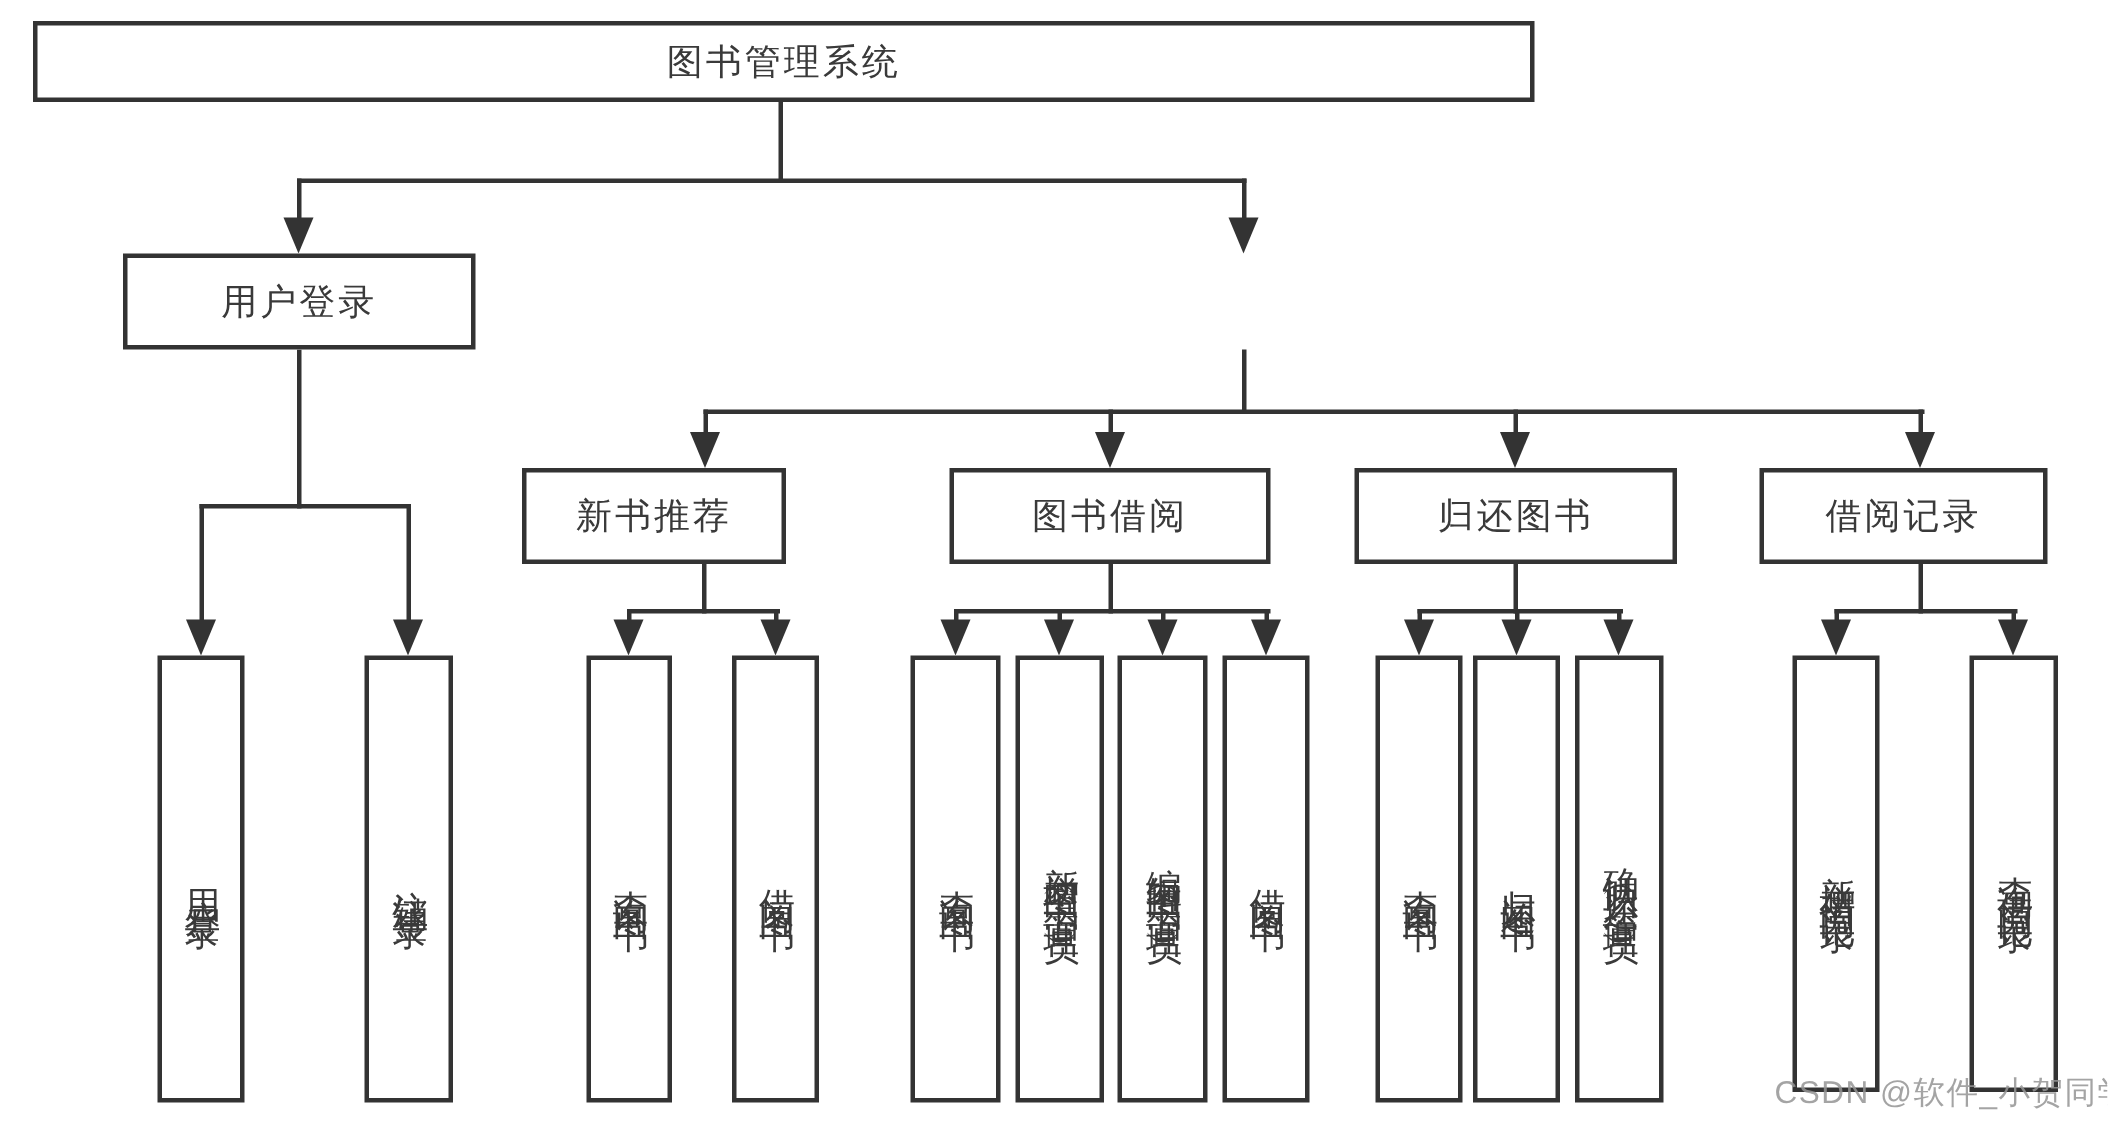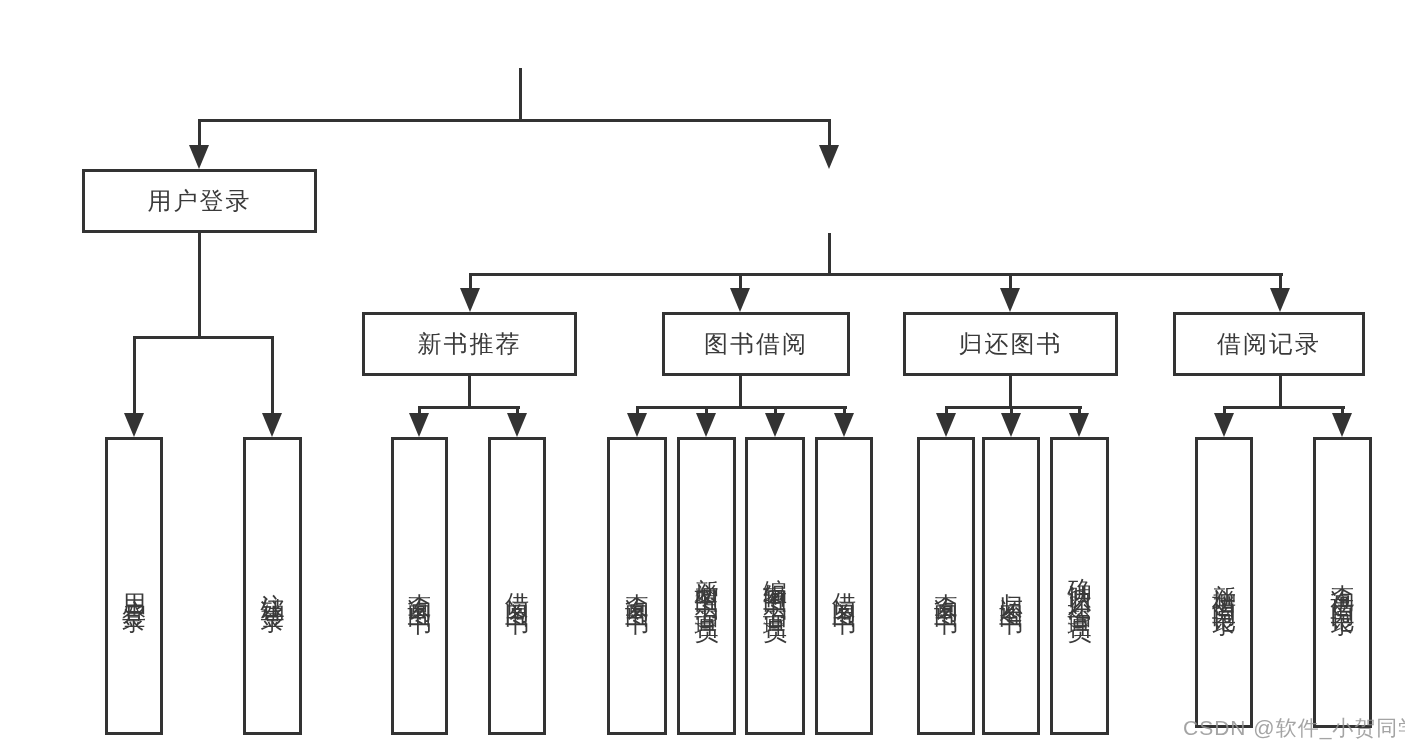--- a/index.html
+++ b/index.html
@@ -118,29 +118,32 @@
   <div class="vl" style="left:1078px;top:406px;width:3px;height:10px"></div>
   <div class="arr" style="left:1069px;top:413px"></div>
 
   <div class="vl" style="left:1279px;top:376px;width:3px;height:33px"></div>
   <div class="hl" style="left:1223px;top:406px;width:122px;height:3px"></div>
   <div class="vl" style="left:1223px;top:406px;width:3px;height:10px"></div>
   <div class="arr" style="left:1214px;top:413px"></div>
   <div class="vl" style="left:1341px;top:406px;width:3px;height:10px"></div>
   <div class="arr" style="left:1332px;top:413px"></div>
 
+  <div class="box" style="left:22px;top:14px;width:1001px;height:54px">
+    <span>图书管理系统</span>
+  </div>
 
   <div class="box" style="left:82px;top:169px;width:235px;height:64px">
     <span>用户登录</span>
   </div>
 
-  <div class="box" style="left:362px;top:312px;width:215px;height:64px">
+  <div class="box" style="left:348px;top:312px;width:176px;height:64px">
     <span>新书推荐</span>
   </div>
-  <div class="box" style="left:662px;top:312px;width:188px;height:64px">
+  <div class="box" style="left:633px;top:312px;width:214px;height:64px">
     <span>图书借阅</span>
   </div>
   <div class="box" style="left:903px;top:312px;width:215px;height:64px">
     <span>归还图书</span>
   </div>
   <div class="box" style="left:1173px;top:312px;width:192px;height:64px">
     <span>借阅记录</span>
   </div>
 
   <div class="vbox" style="left:105px;width:58px">

